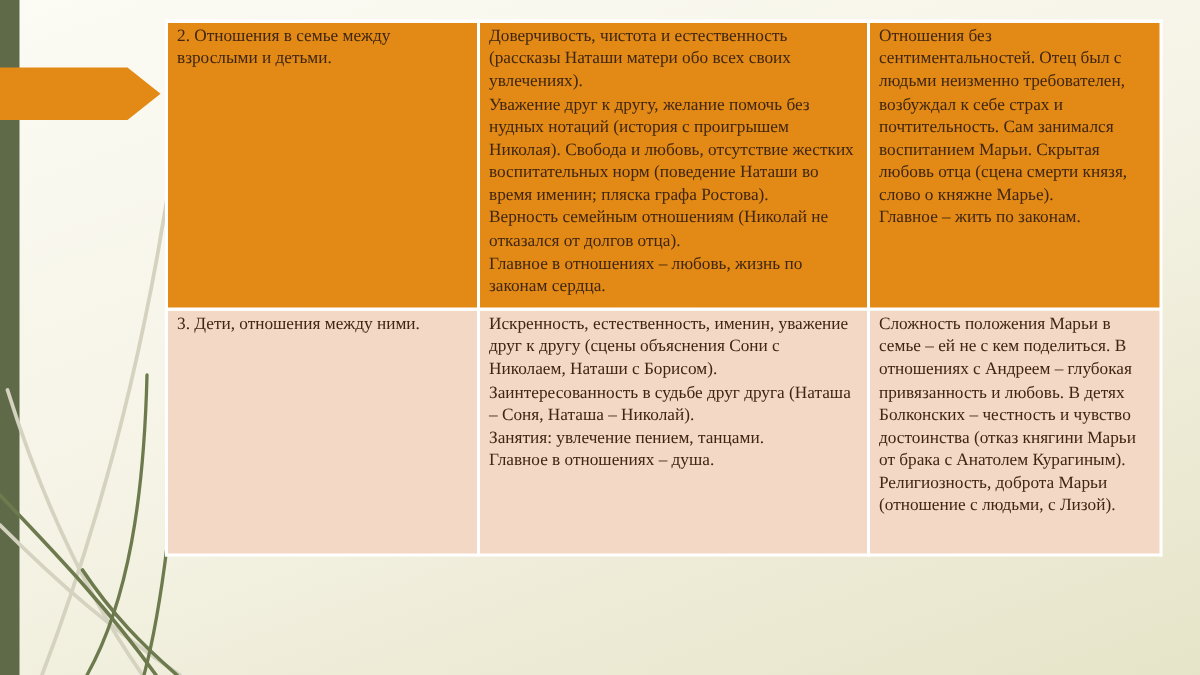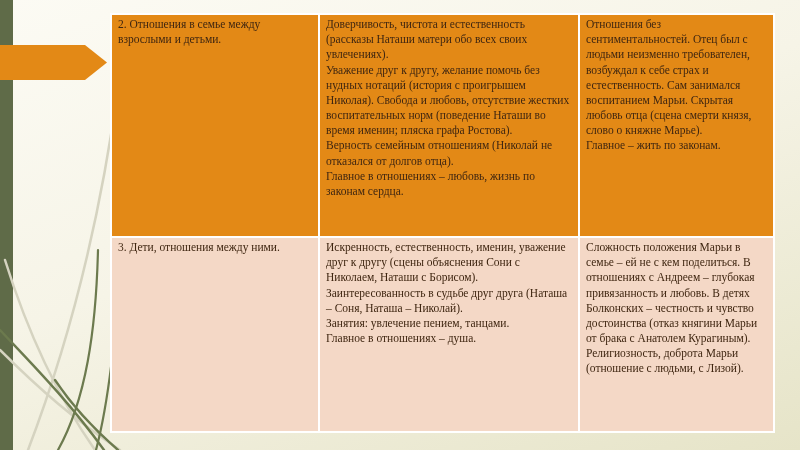--- a/index.html
+++ b/index.html
@@ -45,22 +45,22 @@
     vertical-align: top;
     padding: 2px 5px 2px 6px;
     font-size: 11.5px;
     line-height: 1.32;
     color: var(--text, #3F2611);
     white-space: pre-line;
     overflow: hidden;
   }
   .row-orange td { background: var(--cell-orange, #E38916); }
   .row-pink td   { background: var(--cell-pink, #F4D8C6); }
-  .row-1 { height: 223px; }
-  .row-2 { height: 195px; }
+  .row-1 { height: 192px; }
+  .row-2 { height: 164px; }
   .col-label  { width: 208px; }
   .col-rostov { width: 260px; }
   .col-bolk   { width: 195px; }
 </style>
 </head>
 <body>
 
 <div class="slide">
 
   <div class="left-bar"></div>
@@ -85,21 +85,21 @@
       <col class="col-rostov">
       <col class="col-bolk">
     </colgroup>
     <tbody>
       <tr class="row-orange row-1">
         <td>2. Отношения в семье между взрослыми и детьми.</td>
         <td>Доверчивость, чистота и естественность (рассказы Наташи матери обо всех своих увлечениях).
 Уважение друг к другу, желание помочь без нудных нотаций (история с проигрышем Николая). Свобода и любовь, отсутствие жестких воспитательных норм (поведение Наташи во время именин; пляска графа Ростова).
 Верность семейным отношениям (Николай не отказался от долгов отца).
 Главное в отношениях – любовь, жизнь по законам сердца.</td>
-        <td>Отношения без сентиментальностей. Отец был с людьми неизменно требователен, возбуждал к себе страх и естественность. Сам занимался воспитанием Марьи. Скрытая любовь отца (сцена смерти князя, слово о княжне Марье).
+        <td>Отношения без сентиментальностей. Отец был с людьми неизменно требователен, возбуждал к себе страх и почтительность. Сам занимался воспитанием Марьи. Скрытая любовь отца (сцена смерти князя, слово о княжне Марье).
 Главное – жить по законам.</td>
       </tr>
       <tr class="row-pink row-2">
         <td>3. Дети, отношения между ними.</td>
         <td>Искренность, естественность, именин, уважение друг к другу (сцены объяснения Сони с Николаем, Наташи с Борисом).
 Заинтересованность в судьбе друг друга (Наташа – Соня, Наташа – Николай).
 Занятия: увлечение пением, танцами.
 Главное в отношениях – душа.</td>
         <td>Сложность положения Марьи в семье – ей не с кем поделиться. В отношениях с Андреем – глубокая привязанность и любовь. В детях Болконских – честность и чувство достоинства (отказ княгини Марьи от брака с Анатолем Курагиным).
 Религиозность, доброта Марьи (отношение с людьми, с Лизой).</td>

